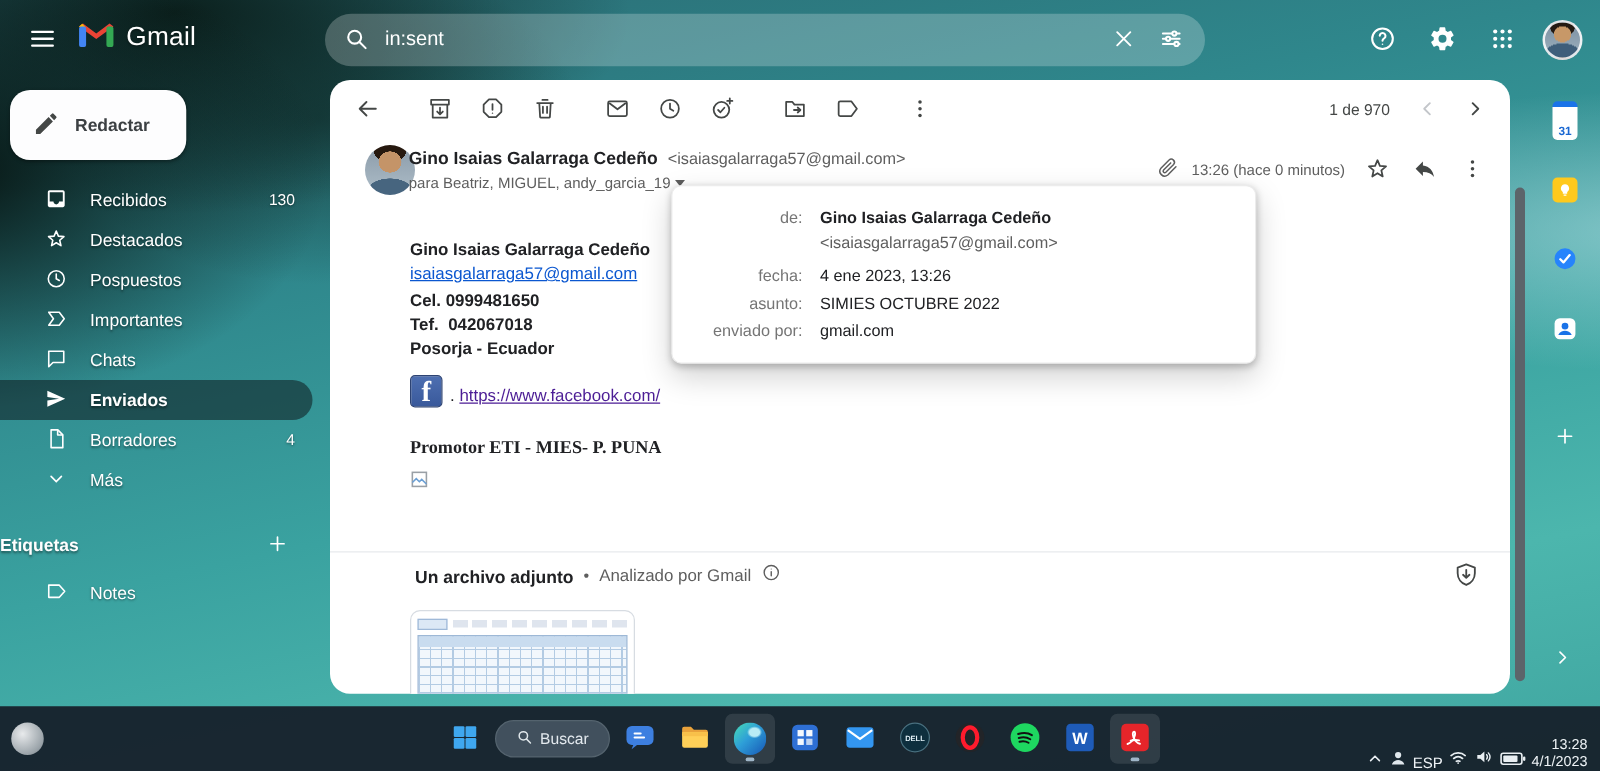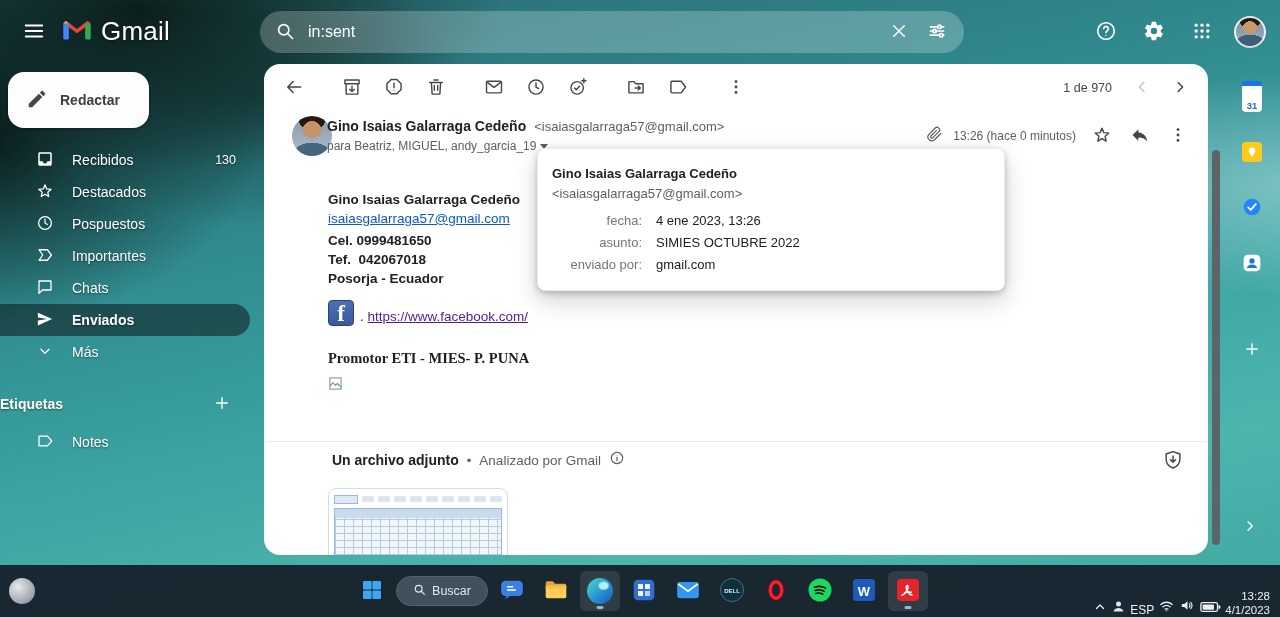--- a/index.html
+++ b/index.html
@@ -12,21 +12,21 @@
       radial-gradient(300px 190px at 255px 95px, rgba(10,32,28,.55), rgba(10,32,28,0) 70%),
       radial-gradient(500px 160px at 103% 30%, rgba(199,233,238,.5), rgba(199,233,238,0) 70%),
       linear-gradient(168deg,#2a6a72 0%,#2f878c 30%,#3aa2a0 55%,#4cb6ad 78%,#3fa5a0 100%);}
   .ts{text-shadow:0 1px 2px rgba(0,0,0,.45)}
   button{background:none;border:none;cursor:pointer;font-family:inherit}
 
   
   .topbar{position:absolute;left:0;top:0;width:100%;height:64px}
   .hamb{position:absolute;left:14px;top:12px;width:40px;height:40px;display:flex;align-items:center;justify-content:center;border-radius:50%}
   .brand{position:absolute;left:62px;top:16px;display:flex;align-items:center;gap:9px}
-  .brand-name{color:#fff;font-size:26px;letter-spacing:.2px}
+  .brand-name{color:#fff;font-size:21px;letter-spacing:.2px}
   .searchbar{position:absolute;left:260px;top:11px;width:704px;height:42px;border-radius:21px;background:rgba(255,255,255,.23);display:flex;align-items:center;padding:0 8px 0 6px}
   .searchbar .sbtn{width:38px;height:38px;display:flex;align-items:center;justify-content:center;border-radius:50%}
   .search-input{flex:1;background:transparent;border:none;outline:none;color:#fff;font-size:16px;padding:0 4px}
   .top-actions{position:absolute;right:8px;top:10px;display:flex;align-items:center;gap:4px}
   .top-actions .tabtn{width:44px;height:44px;display:flex;align-items:center;justify-content:center;border-radius:50%}
   .avatar{width:32px;height:32px;border-radius:50%;border:2px solid rgba(255,255,255,.85);
     background:
       radial-gradient(10px 9px at 50% 34%, #c79868 70%, transparent 71%),
       radial-gradient(16px 10px at 50% 16%, #241a12 60%, transparent 61%),
       radial-gradient(24px 15px at 50% 92%, #3e5e7a 60%, transparent 61%),
@@ -242,20 +242,28 @@
         <span><svg width="18" height="18" viewBox="0 0 24 24" fill="none" stroke="#fff" stroke-width="1.7" stroke-linejoin="round">
               <path d="M4 4h16v12H8.5L4 20.5z"></path>
             </svg></span>
         <span>Chats</span>
       </div>
       <div class="nav-item sel ts">
         <span><svg width="18" height="18" viewBox="0 0 24 24" fill="#fff">
               <path d="M2.5 20.5l19-8.5-19-8.5v6.6L15 12 2.5 13.9z"></path>
             </svg></span>
         <span>Enviados</span>
+      </div>
+      <div class="nav-item ts">
+        <span><svg width="18" height="18" viewBox="0 0 24 24" fill="none" stroke="#fff" stroke-width="1.7" stroke-linejoin="round">
+              <path d="M6.5 2.5h7.2L19 7.8v13.7H6.5z"></path>
+              <path d="M13.5 2.8V8H19"></path>
+            </svg></span>
+        <span>Borradores</span>
+        <span class="nav-count">4</span>
       </div>
       <div class="nav-item ts">
         <span><svg width="18" height="18" viewBox="0 0 24 24" fill="none" stroke="#fff" stroke-width="1.8" stroke-linecap="round">
               <path d="M6.5 9.5L12 15l5.5-5.5"></path>
             </svg></span>
         <span>Más</span>
       </div>
     </div>
     <div class="labels-head ts">
       <span>Etiquetas</span>
@@ -406,20 +414,21 @@
       </div>
       <div class="sig-role">Promotor ETI - MIES- P. PUNA</div>
       <div class="broken"><svg width="15" height="15" viewBox="0 0 24 24" fill="none">
             <rect x="3" y="3" width="18" height="18" stroke="#9aa0a6" stroke-width="2"></rect>
             <path d="M3 16l5-5 4 4 3-3 6 6" stroke="#6b9fd4" stroke-width="2"></path>
           </svg></div>
     </div>
 
     <div class="details-popup">
       <div class="prow">
+        <span class="plabel">de:</span>
         <span class="pval">
           <div class="pv-bold">Gino Isaias Galarraga Cedeño</div>
           <div class="pv-gray">&lt;isaiasgalarraga57@gmail.com&gt;</div>
         </span>
       </div>
       <div class="prow grp">
         <span class="plabel">fecha:</span>
         <span class="pval">4 ene 2023, 13:26</span>
       </div>
       <div class="prow">

